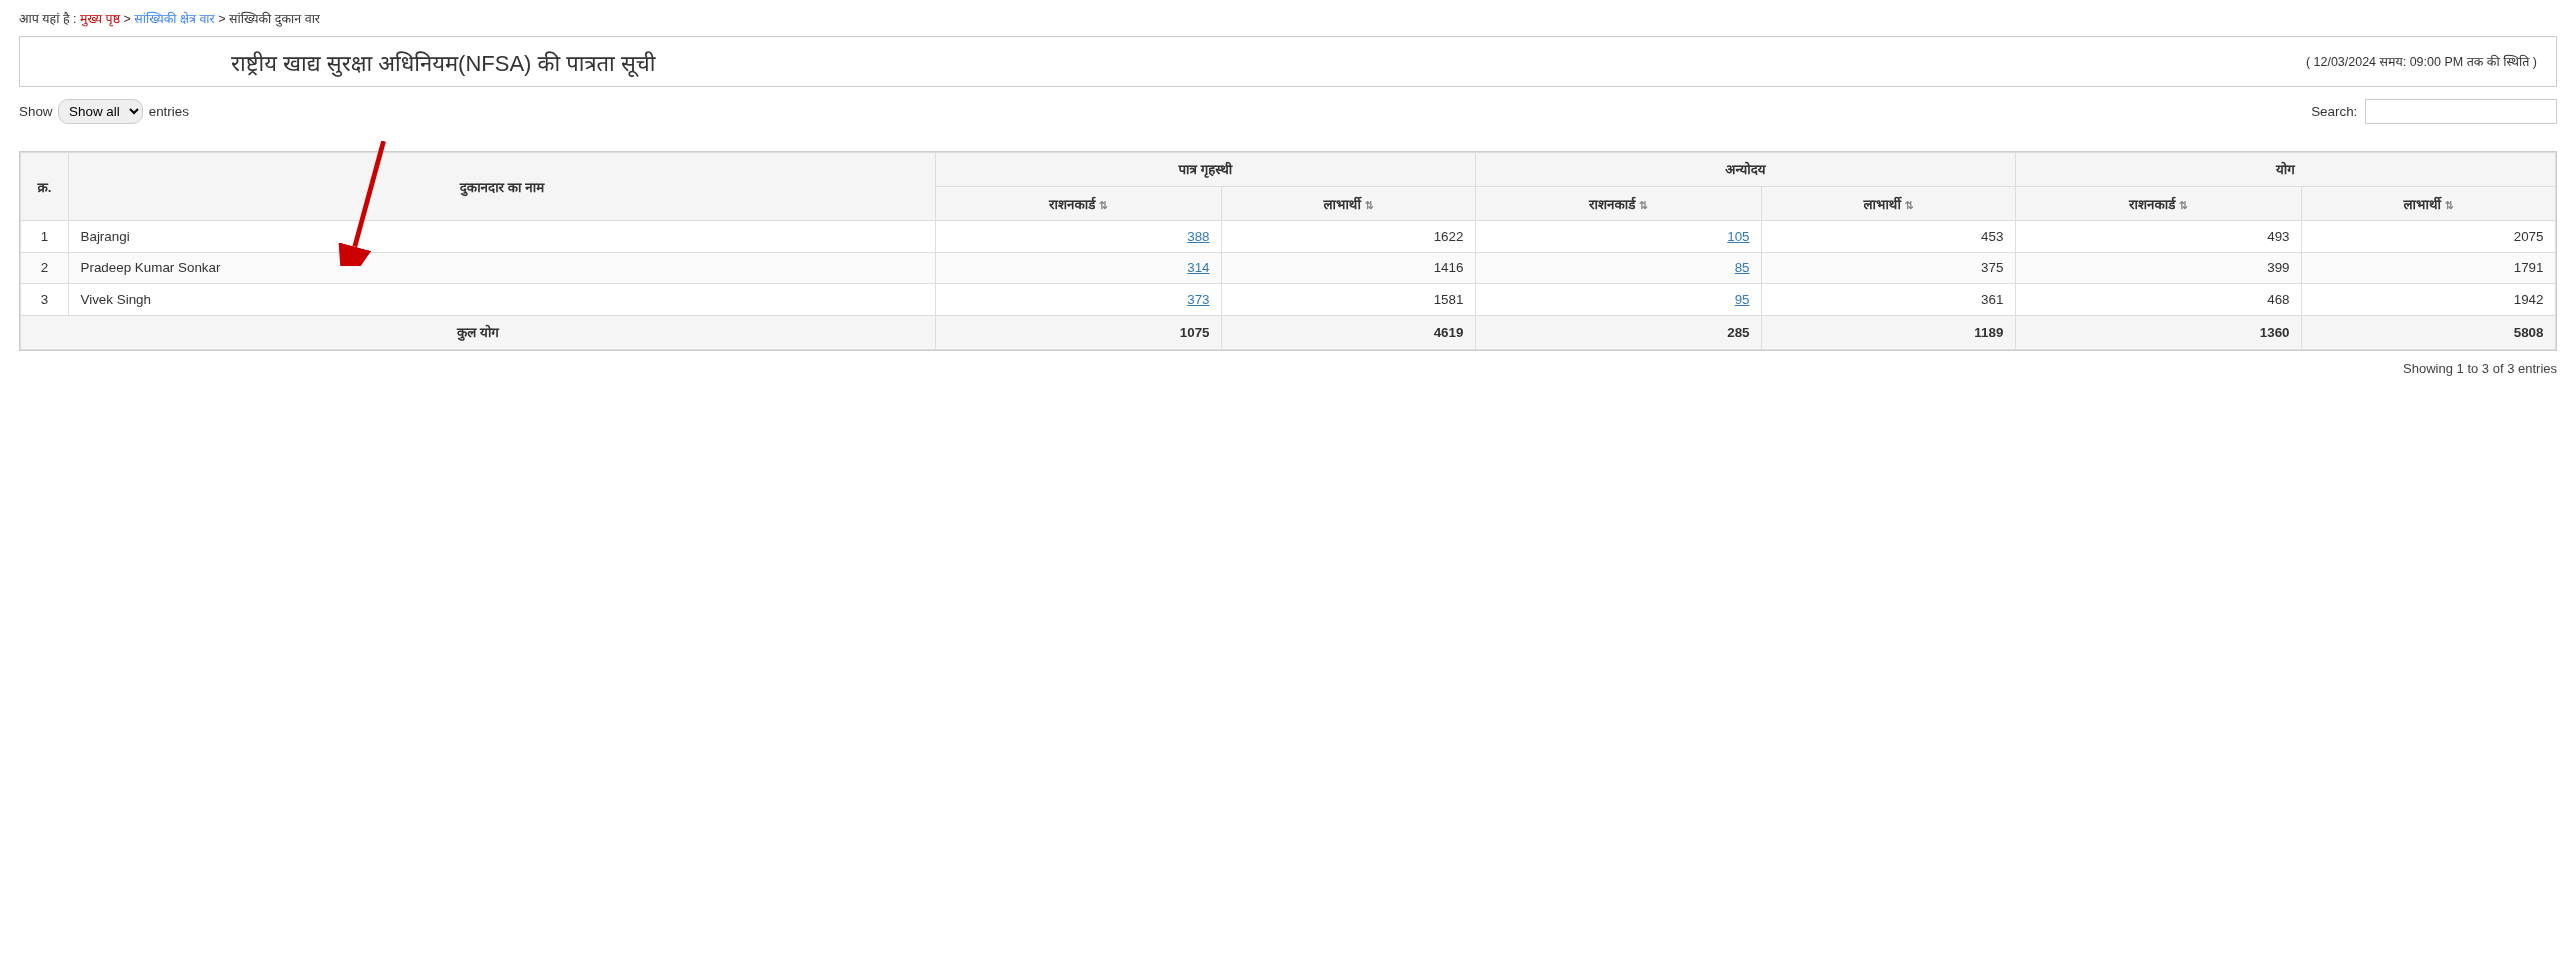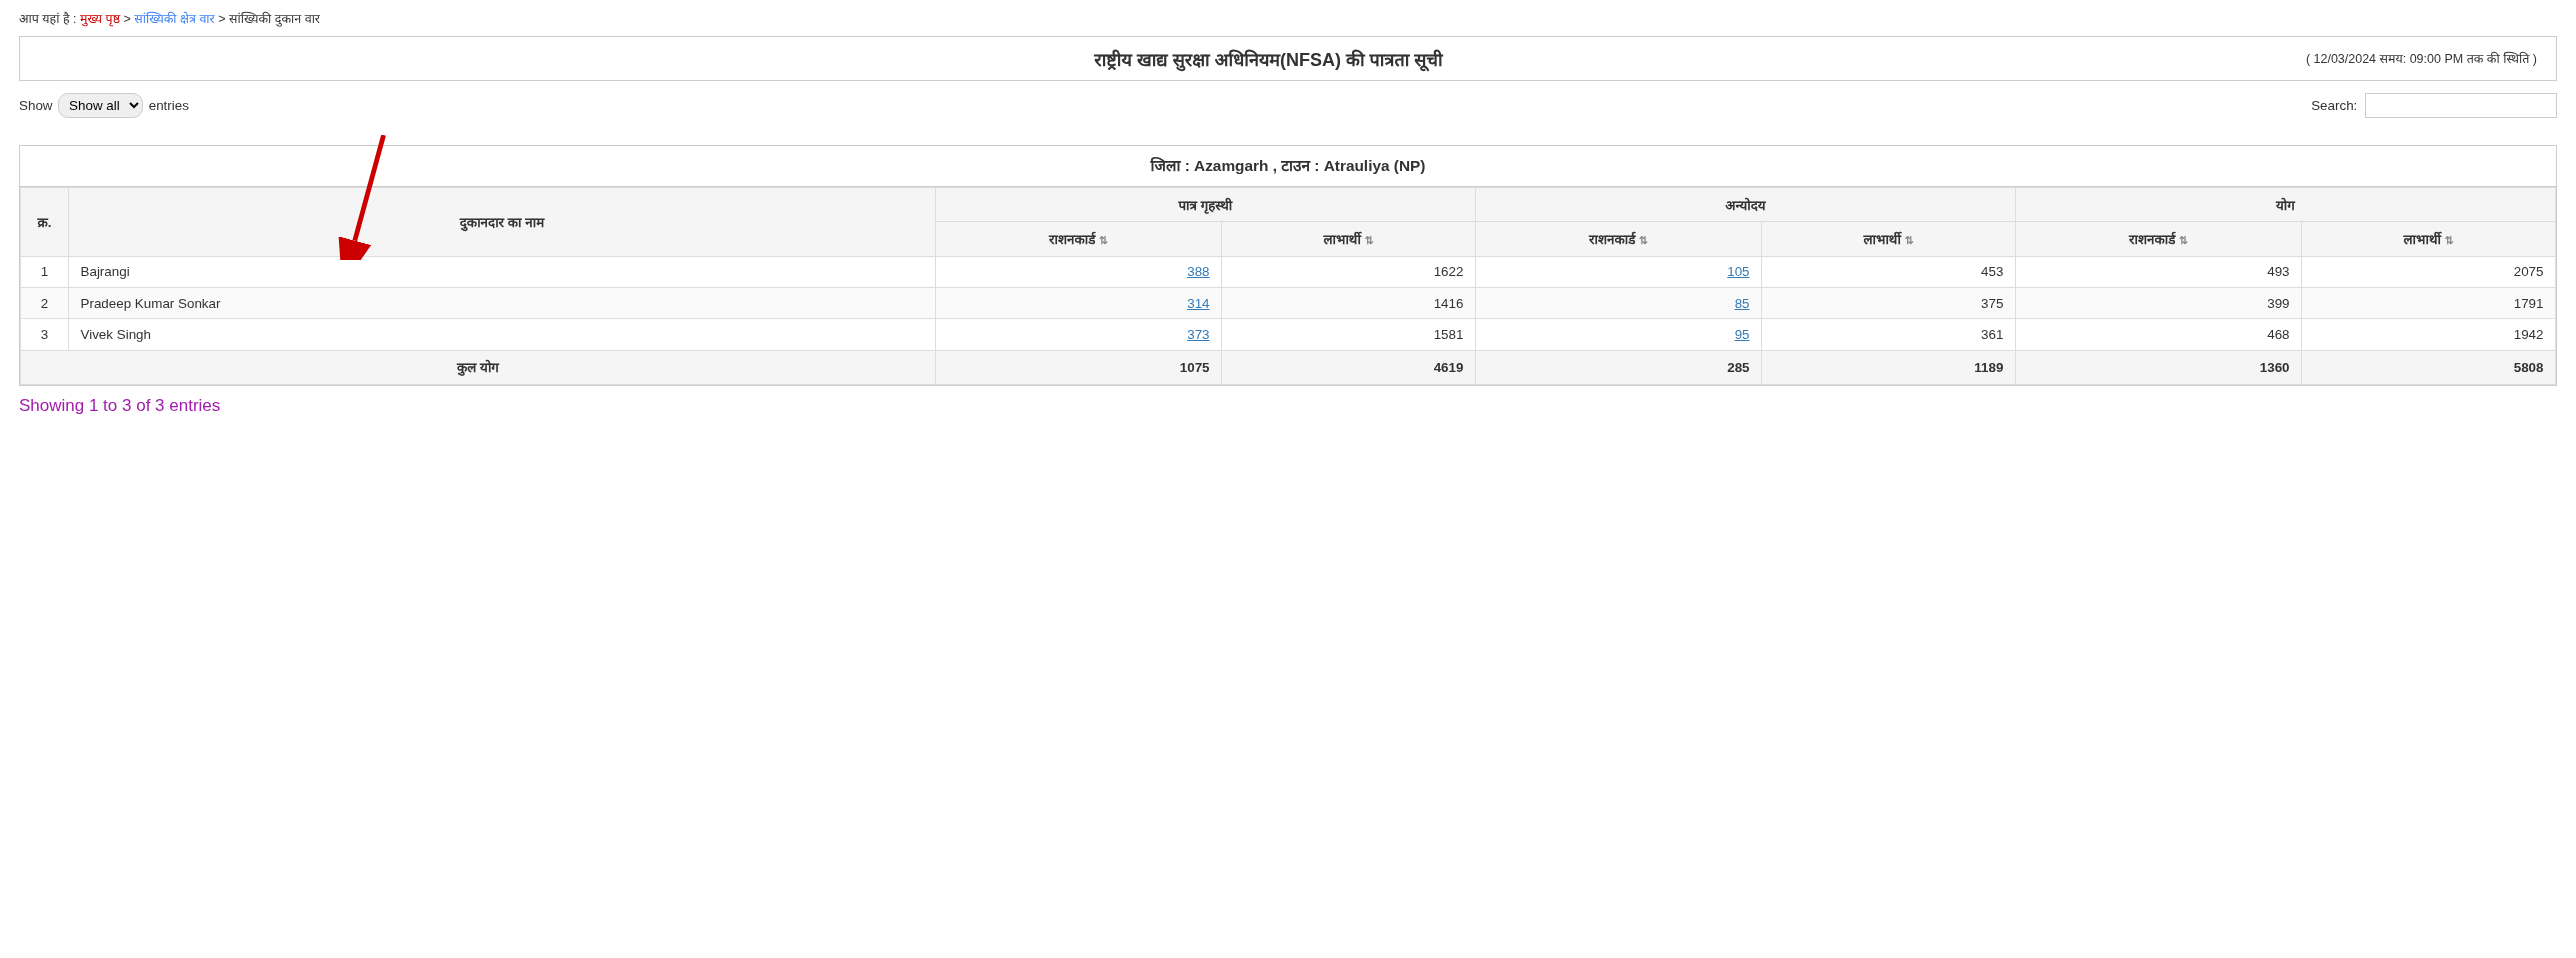--- a/index.html
+++ b/index.html
@@ -20,24 +20,23 @@
 
     .page-header {
       border: 1px solid #ccc;
       padding: 9.6px 19px;
       margin-bottom: 11.5px;
       display: flex;
       justify-content: space-between;
       align-items: center;
     }
     .page-title {
-      font-size: 18px;
-      font-weight: bold;
-      color: #333;
-      text-align: center;
+      font-size: 22px;
+      font-weight: normal;
+      color: #333;
       flex: 1;
     }
     .page-date {
       font-size: 12.5px;
       color: #333;
       white-space: nowrap;
     }
 
     .controls-row {
       display: flex;
@@ -119,24 +118,24 @@
     }
     .total-row td:first-child {
       text-align: center;
     }
     .total-row td.total-label {
       text-align: center;
       font-weight: bold;
     }
 
     .showing-text {
-      text-align: left;
+      text-align: right;
       margin-top: 9.6px;
-      font-size: 17px;
-      color: #a21caf;
+      font-size: 13px;
+      color: #404040;
     }
   </style>
 </head>
 <body>
 
 <div class="breadcrumb">
   <span>आप यहां है :</span>
   <a>मुख्य पृष्ठ</a>
   <span>&gt;</span>
   <span class="current">सांख्यिकी क्षेत्र वार</span>
@@ -173,21 +172,20 @@
     <defs>
       <marker id="arrowhead" markerWidth="10" markerHeight="7" refX="0" refY="3.5" orient="auto">
         <polygon points="0 0, 10 3.5, 0 7" fill="#cc0000"></polygon>
       </marker>
     </defs>
     <line x1="60" y1="0" x2="30" y2="110" stroke="#cc0000" stroke-width="5" marker-end="url(#arrowhead)"></line>
   </svg>
 </div>
 
 <div class="table-wrapper">
-  <div class="location-header">जिला : Azamgarh , टाउन : Atrauliya (NP)</div>
   <table>
     <thead>
       <tr>
         <th rowspan="3" class="col-num">क्र.</th>
         <th rowspan="3" style="min-width:240px;">दुकानदार का नाम</th>
         <th colspan="2">पात्र गृहस्थी</th>
         <th colspan="2">अन्योदय</th>
         <th colspan="2">योग</th>
       </tr>
       <tr>

